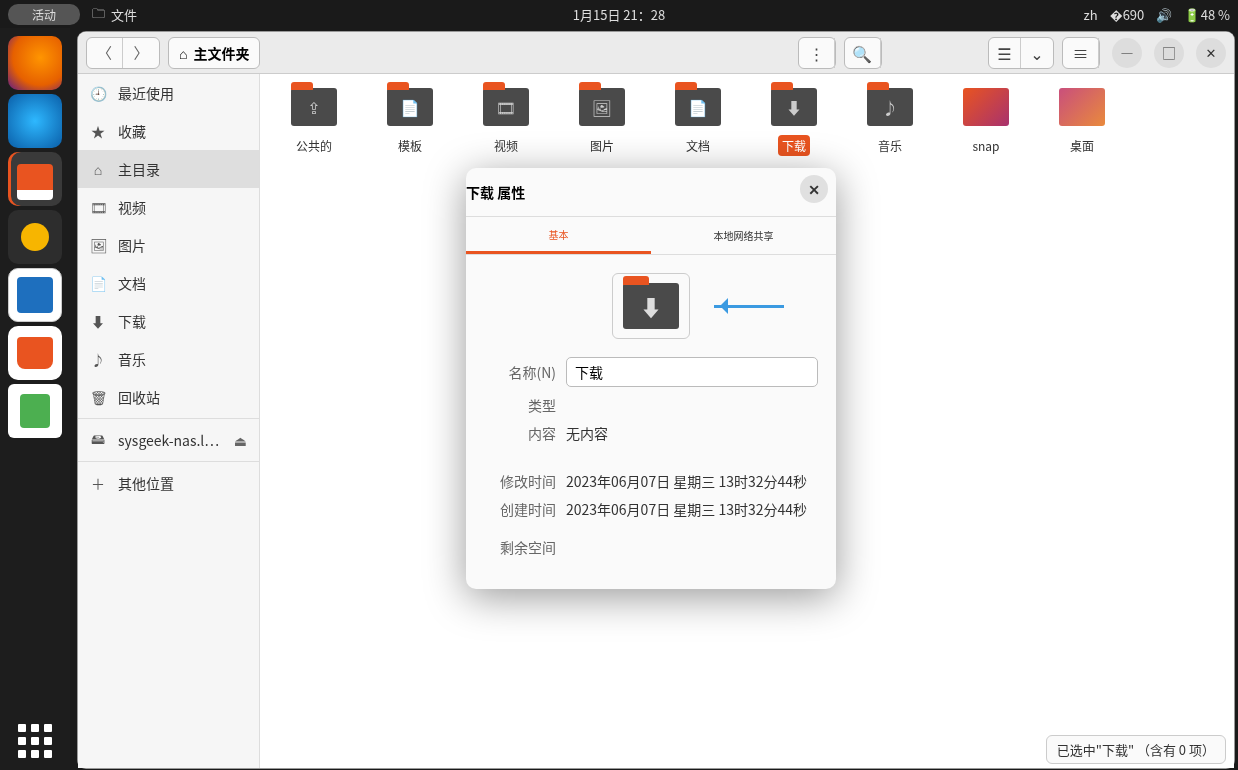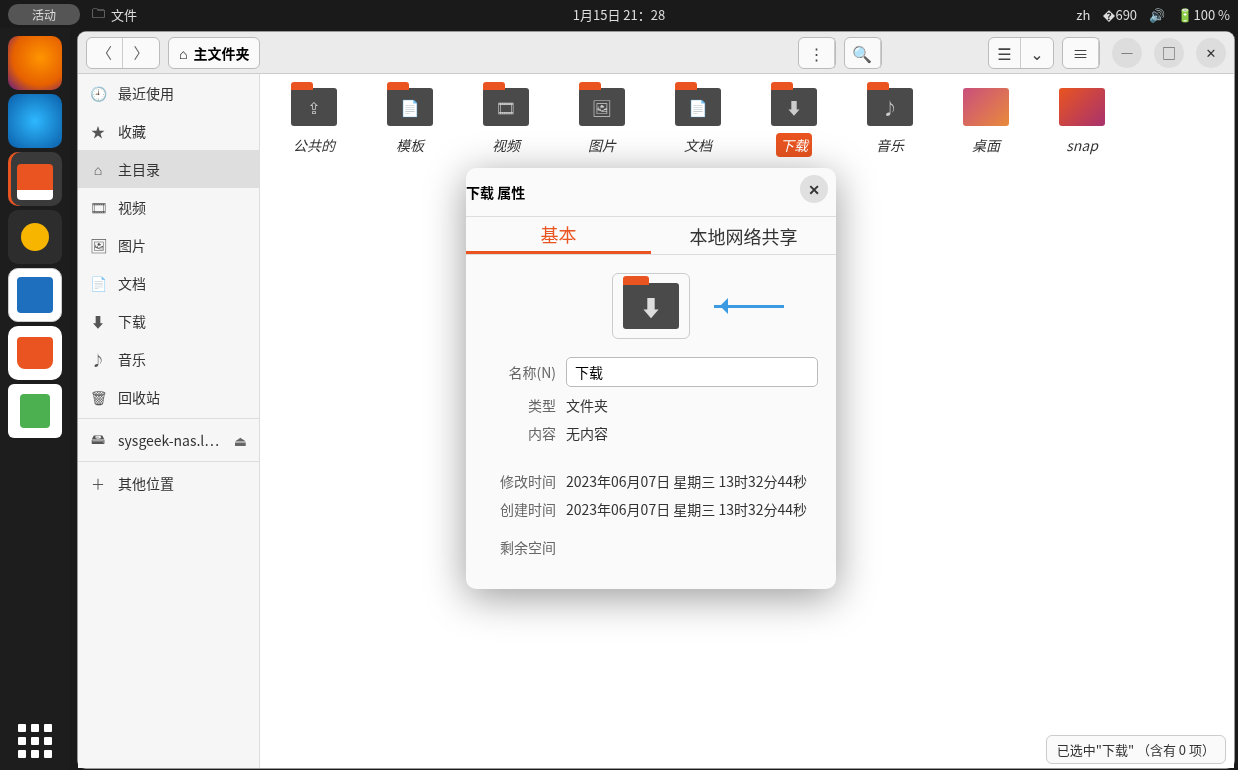--- a/index.html
+++ b/index.html
@@ -54,32 +54,32 @@
 .side-sep{height:1px;background:#ddd;margin:2px 0;}
 
 .content{flex:1;background:#fff;position:relative;}
 .icon-grid{display:flex;flex-wrap:wrap;gap:8px 32px;padding:14px 22px;}
 .file{width:64px;text-align:center;cursor:pointer;}
 .folder-ico{width:46px;height:38px;margin:0 auto 6px;background:#4a4a4a;border-radius:3px;position:relative;}
 .folder-ico::before{content:"";position:absolute;top:-6px;left:0;width:22px;height:8px;background:#e95420;border-radius:3px 3px 0 0;}
 .folder-ico .glyph{position:absolute;inset:0;display:flex;align-items:center;justify-content:center;color:#ccc;font-size:16px;}
 .folder-snap{background:linear-gradient(135deg,#e95420,#a8326e);}
 .folder-snap::before{display:none;}
-.file-label{font-size:14px;color:#333;padding:2px 4px;border-radius:4px;display:inline-block;font-style:italic;}
+.file-label{font-size:12px;color:#333;padding:2px 4px;border-radius:4px;display:inline-block;}
 .file.selected .file-label{background:#e95420;color:#fff;}
 
 .statusbar{position:absolute;right:8px;bottom:4px;background:#fafafa;border:1px solid #ccc;border-radius:6px;padding:4px 10px;font-size:13px;color:#333;}
 
 
 .overlay{position:absolute;inset:0;}
 .dialog{position:absolute;left:466px;top:168px;width:370px;background:#fafafa;border-radius:10px;box-shadow:0 8px 40px rgba(0,0,0,.4);}
 .dlg-header{height:49px;display:flex;align-items:center;justify-content:flex-start;position:relative;border-bottom:1px solid #ddd;font-size:14px;font-weight:600;}
 .dlg-close{position:absolute;right:8px;top:7px;width:28px;height:28px;border-radius:50%;background:#e0e0e0;display:flex;align-items:center;justify-content:center;cursor:pointer;font-size:14px;color:#333;}
 .dlg-tabs{display:flex;height:38px;border-bottom:1px solid #ddd;}
-.dlg-tab{flex:1;display:flex;align-items:center;justify-content:center;font-size:18px;cursor:pointer;color:#333;}
+.dlg-tab{flex:1;display:flex;align-items:center;justify-content:center;font-size:10px;cursor:pointer;color:#333;}
 .dlg-tab.active{color:#e95420;border-bottom:3px solid #e95420;}
 .dlg-body{padding:18px 18px 24px;font-size:14px;color:#333;}
 .dlg-icon-row{display:flex;justify-content:center;align-items:center;margin-bottom:18px;position:relative;}
 .dlg-folder{width:78px;height:66px;border:1px solid #ccc;border-radius:6px;display:flex;align-items:center;justify-content:center;}
 .dlg-folder-inner{width:56px;height:46px;background:#4a4a4a;border-radius:3px;position:relative;}
 .dlg-folder-inner::before{content:"";position:absolute;top:-7px;left:0;width:26px;height:9px;background:#e95420;border-radius:3px 3px 0 0;}
 .dlg-folder-inner .glyph{position:absolute;inset:0;display:flex;align-items:center;justify-content:center;color:#ddd;font-size:22px;}
 .arrow{position:absolute;left:230px;top:28px;width:80px;height:10px;}
 .arrow::before{content:"";position:absolute;left:0;right:10px;top:4px;height:3px;background:#3b9ae1;}
 .arrow::after{content:"";position:absolute;left:-2px;top:-3px;border:8px solid transparent;border-right-color:#3b9ae1;}
@@ -99,21 +99,21 @@
     <span class="app-indicator">
       <span>🗀</span>
       <span>文件</span>
     </span>
   </div>
   <div class="top-center">1月15日  21：28</div>
   <div class="top-right">
     <span>zh</span>
     <span>�690</span>
     <span>🔊</span>
-    <span>🔋<span>100 %</span></span>
+    <span>🔋<span>48 %</span></span>
   </div>
 </div>
 
 <div class="dock">
   <div class="dock-icon dock-firefox"></div>
   <div class="dock-icon dock-thunderbird"></div>
   <div class="dock-icon dock-files active">
       <div class="file-ico"></div>
     </div>
   <div class="dock-icon dock-music">
@@ -241,22 +241,22 @@
             </div><span class="file-label">图片</span></div>
           <div class="file"><div class="folder-ico">
               <span class="glyph">📄</span>
             </div><span class="file-label">文档</span></div>
           <div class="file selected"><div class="folder-ico">
               <span class="glyph">⬇</span>
             </div><span class="file-label">下载</span></div>
           <div class="file"><div class="folder-ico">
               <span class="glyph">♪</span>
             </div><span class="file-label">音乐</span></div>
+          <div class="file"><div class="folder-ico folder-snap"></div><span class="file-label">snap</span></div>
           <div class="file"><div class="folder-ico folder-snap" style="background: linear-gradient(135deg, rgb(201, 79, 124), rgb(233, 138, 60));"></div><span class="file-label">桌面</span></div>
-          <div class="file"><div class="folder-ico folder-snap"></div><span class="file-label">snap</span></div>
         </div>
       <div class="statusbar">已选中"下载"  （含有 0 项）</div>
     </div>
   </div>
 </div>
 
 <div class="overlay">
   <div class="dialog">
     <div class="dlg-header">
       <span>下载 属性</span>
@@ -274,21 +274,20 @@
             </div>
         </div>
         <div class="arrow"></div>
       </div>
       <div class="form-row">
         <div class="form-label">名称(N)</div>
         <input class="form-input" value="下载" style="">
       </div>
       <div class="form-row">
         <div class="form-label">类型</div>
-        <div class="form-val">文件夹</div>
       </div>
       <div class="form-row">
         <div class="form-label">内容</div>
         <div class="form-val">无内容</div>
       </div>
       <div class="form-gap"></div>
       <div class="form-gap"></div>
       <div class="form-row">
         <div class="form-label">修改时间</div>
         <div class="form-val">2023年06月07日 星期三 13时32分44秒</div>

